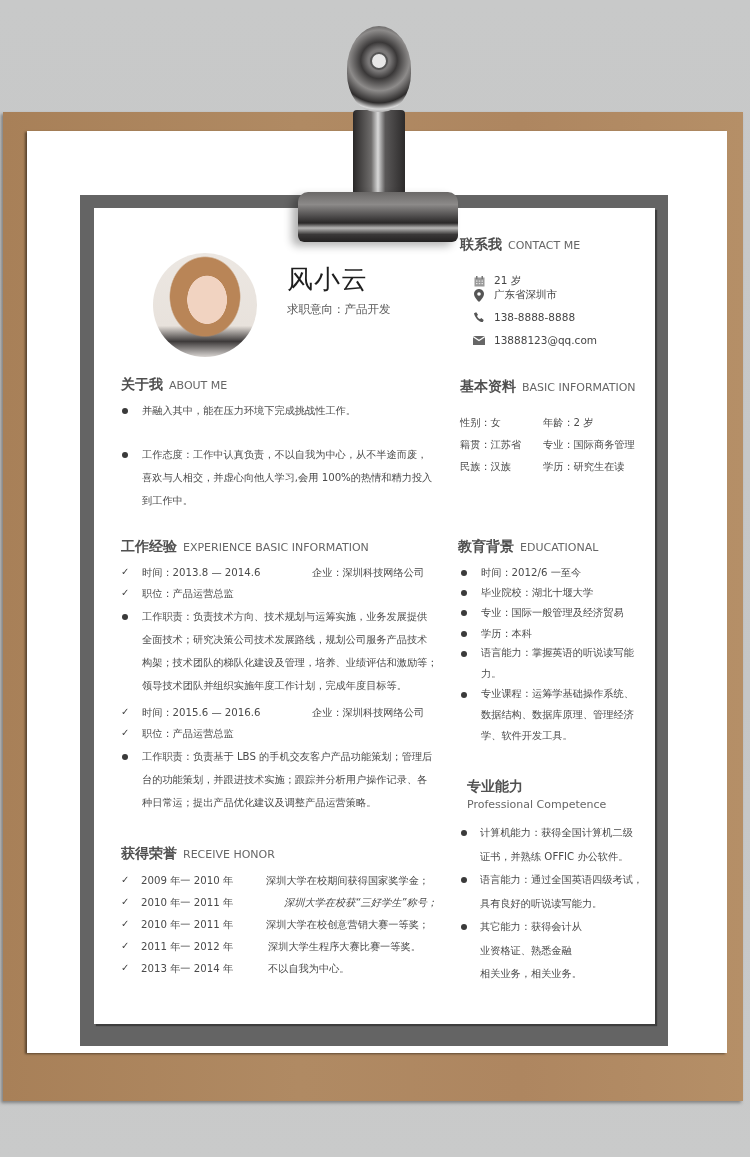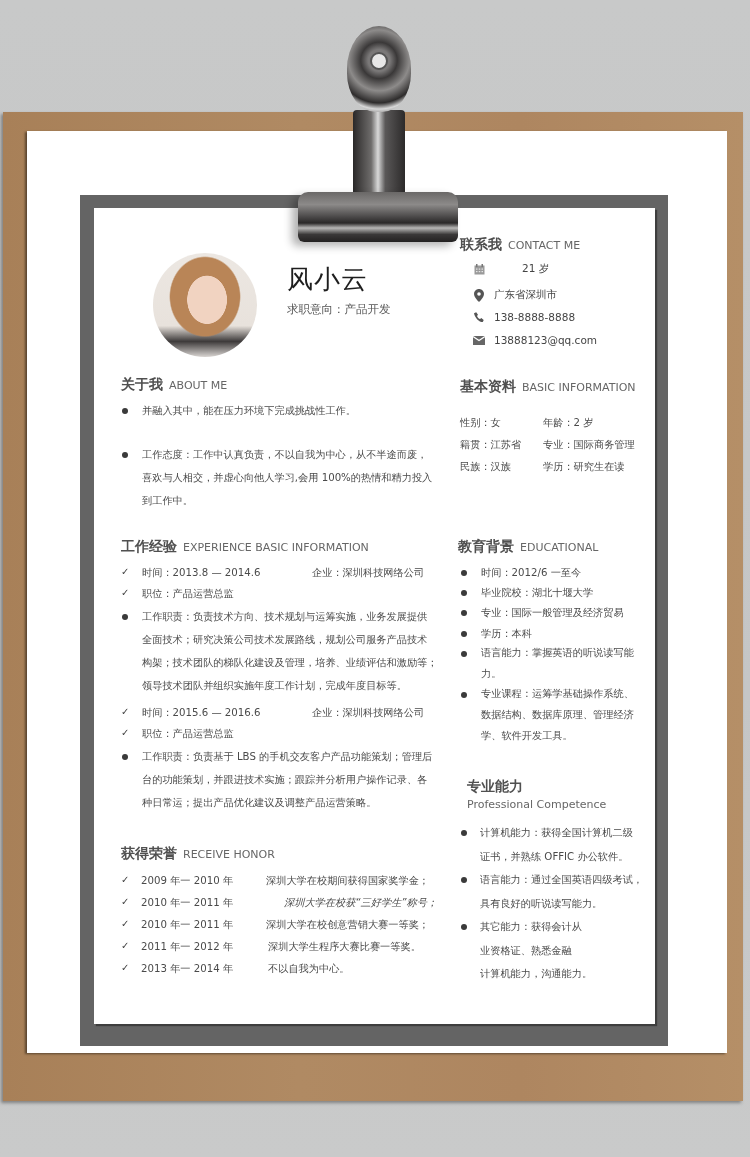--- a/index.html
+++ b/index.html
@@ -88,21 +88,21 @@
 <div class="clip-hole"></div>
 <div class="clip-base"></div>
 
 <div class="abs avatar"></div>
 <div class="abs name">风小云</div>
 <div class="abs intent">求职意向：产品开发</div>
 
 <div class="abs sec-title" style="left:460px;top:236px;">
   <span>联系我</span><span class="en">CONTACT ME</span>
 </div>
-<div class="contact-row" style="top:262px;gap:28px;">
+<div class="contact-row" style="top:274px;">
   <span class="ic">
     <svg width="11" height="11" viewBox="0 0 11 11">
         <rect x="0.5" y="1.5" width="10" height="9" fill="#9a9a9a"></rect>
         <rect x="2" y="0" width="1.5" height="3" fill="#777"></rect>
         <rect x="7.5" y="0" width="1.5" height="3" fill="#777"></rect>
         <g fill="#e4e4e4">
           <rect x="2" y="4.5" width="1.5" height="1.2"></rect>
           <rect x="4.75" y="4.5" width="1.5" height="1.2"></rect>
           <rect x="7.5" y="4.5" width="1.5" height="1.2"></rect>
           <rect x="2" y="7" width="1.5" height="1.2"></rect>
@@ -244,14 +244,14 @@
 </div>
 <span class="bullet" style="left:461px;top:877px;"></span>
 <div class="abs" style="left:480px;top:868px;line-height:24px;">
   <div class="txt">语言能力：通过全国英语四级考试，</div>
   <div class="txt">具有良好的听说读写能力。</div>
 </div>
 <span class="bullet" style="left:461px;top:924px;"></span>
 <div class="abs" style="left:480px;top:915px;line-height:23.5px;">
   <div class="txt">其它能力：获得会计从</div>
   <div class="txt">业资格证、熟悉金融</div>
-  <div class="txt">计算机能力，沟通能力。</div>
+  <div class="txt">相关业务，相关业务。</div>
 </div>
 
 </body></html>

